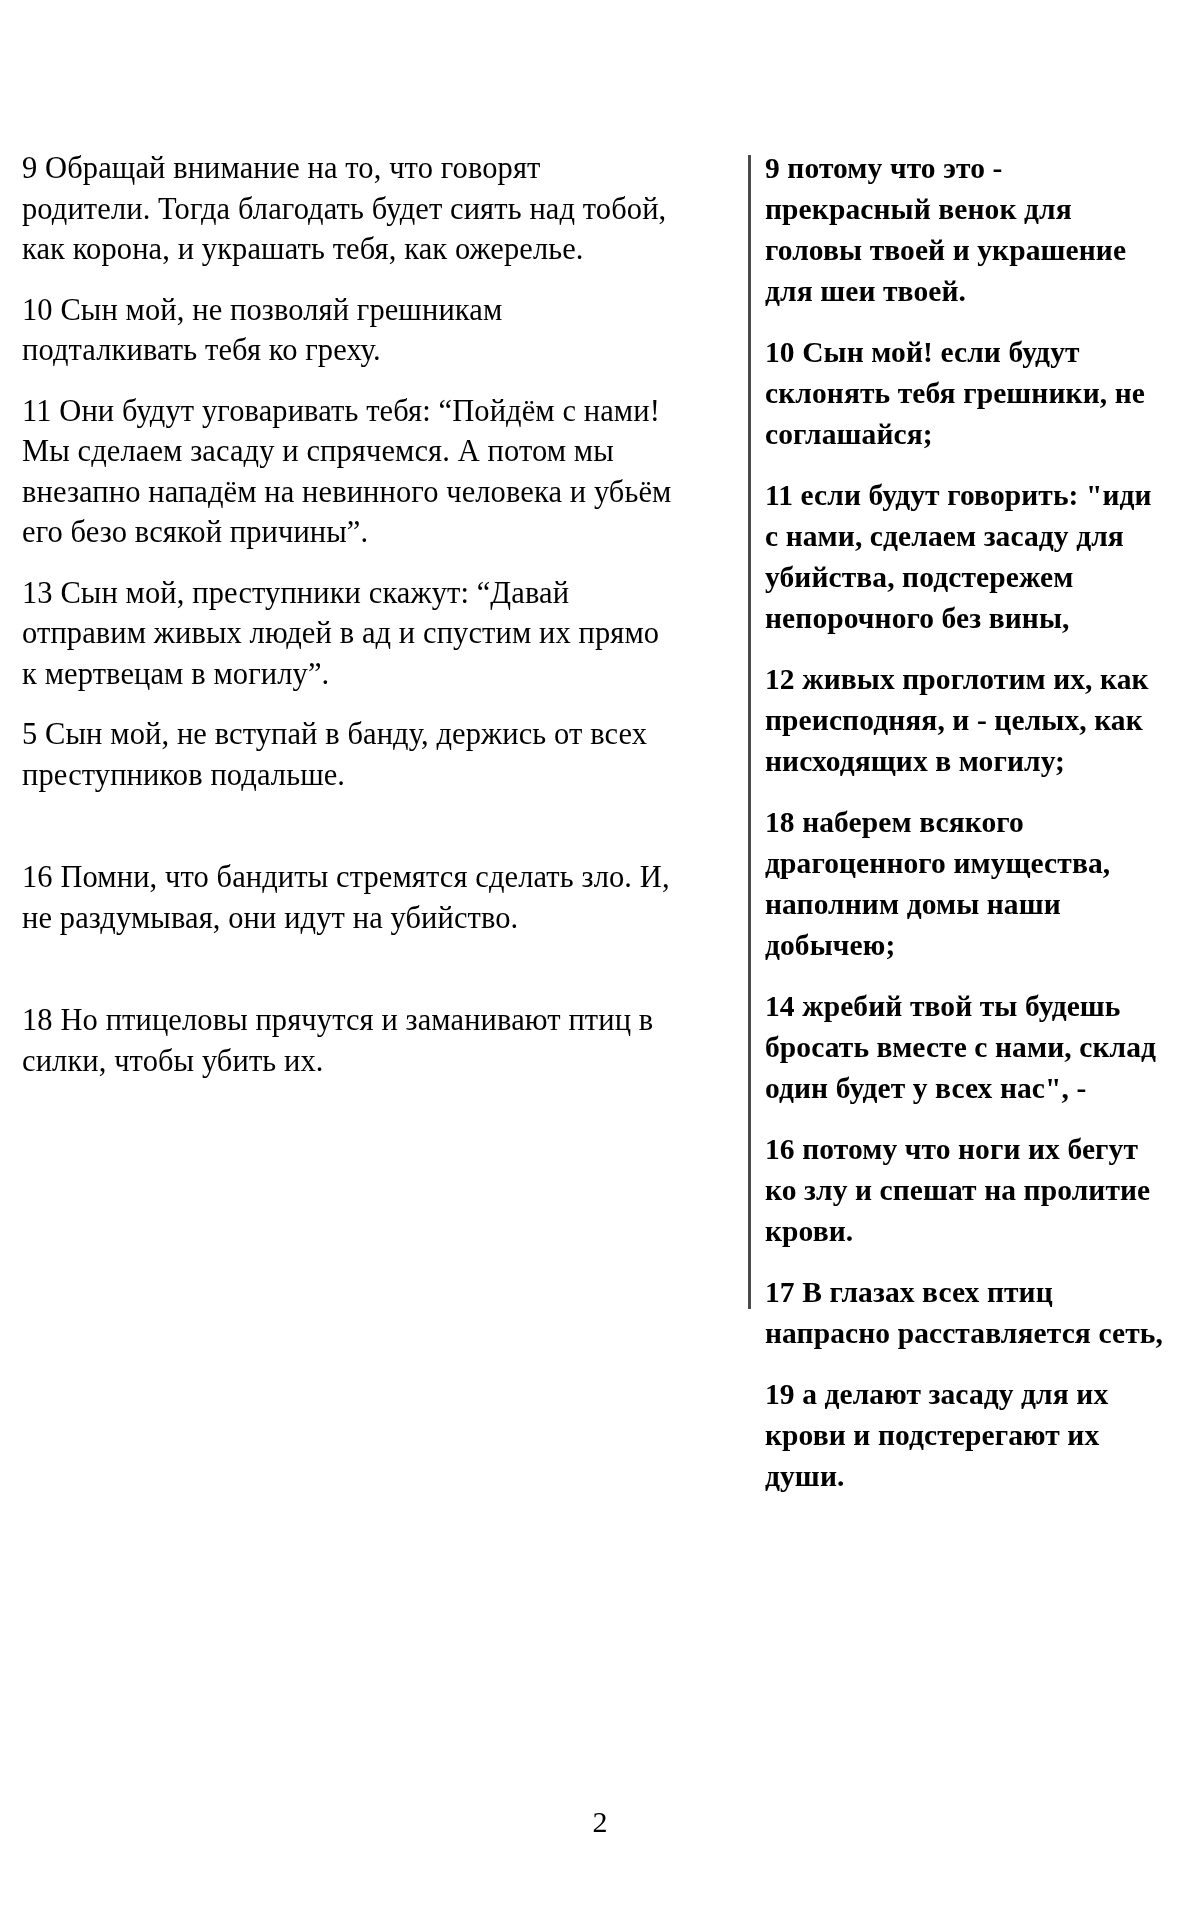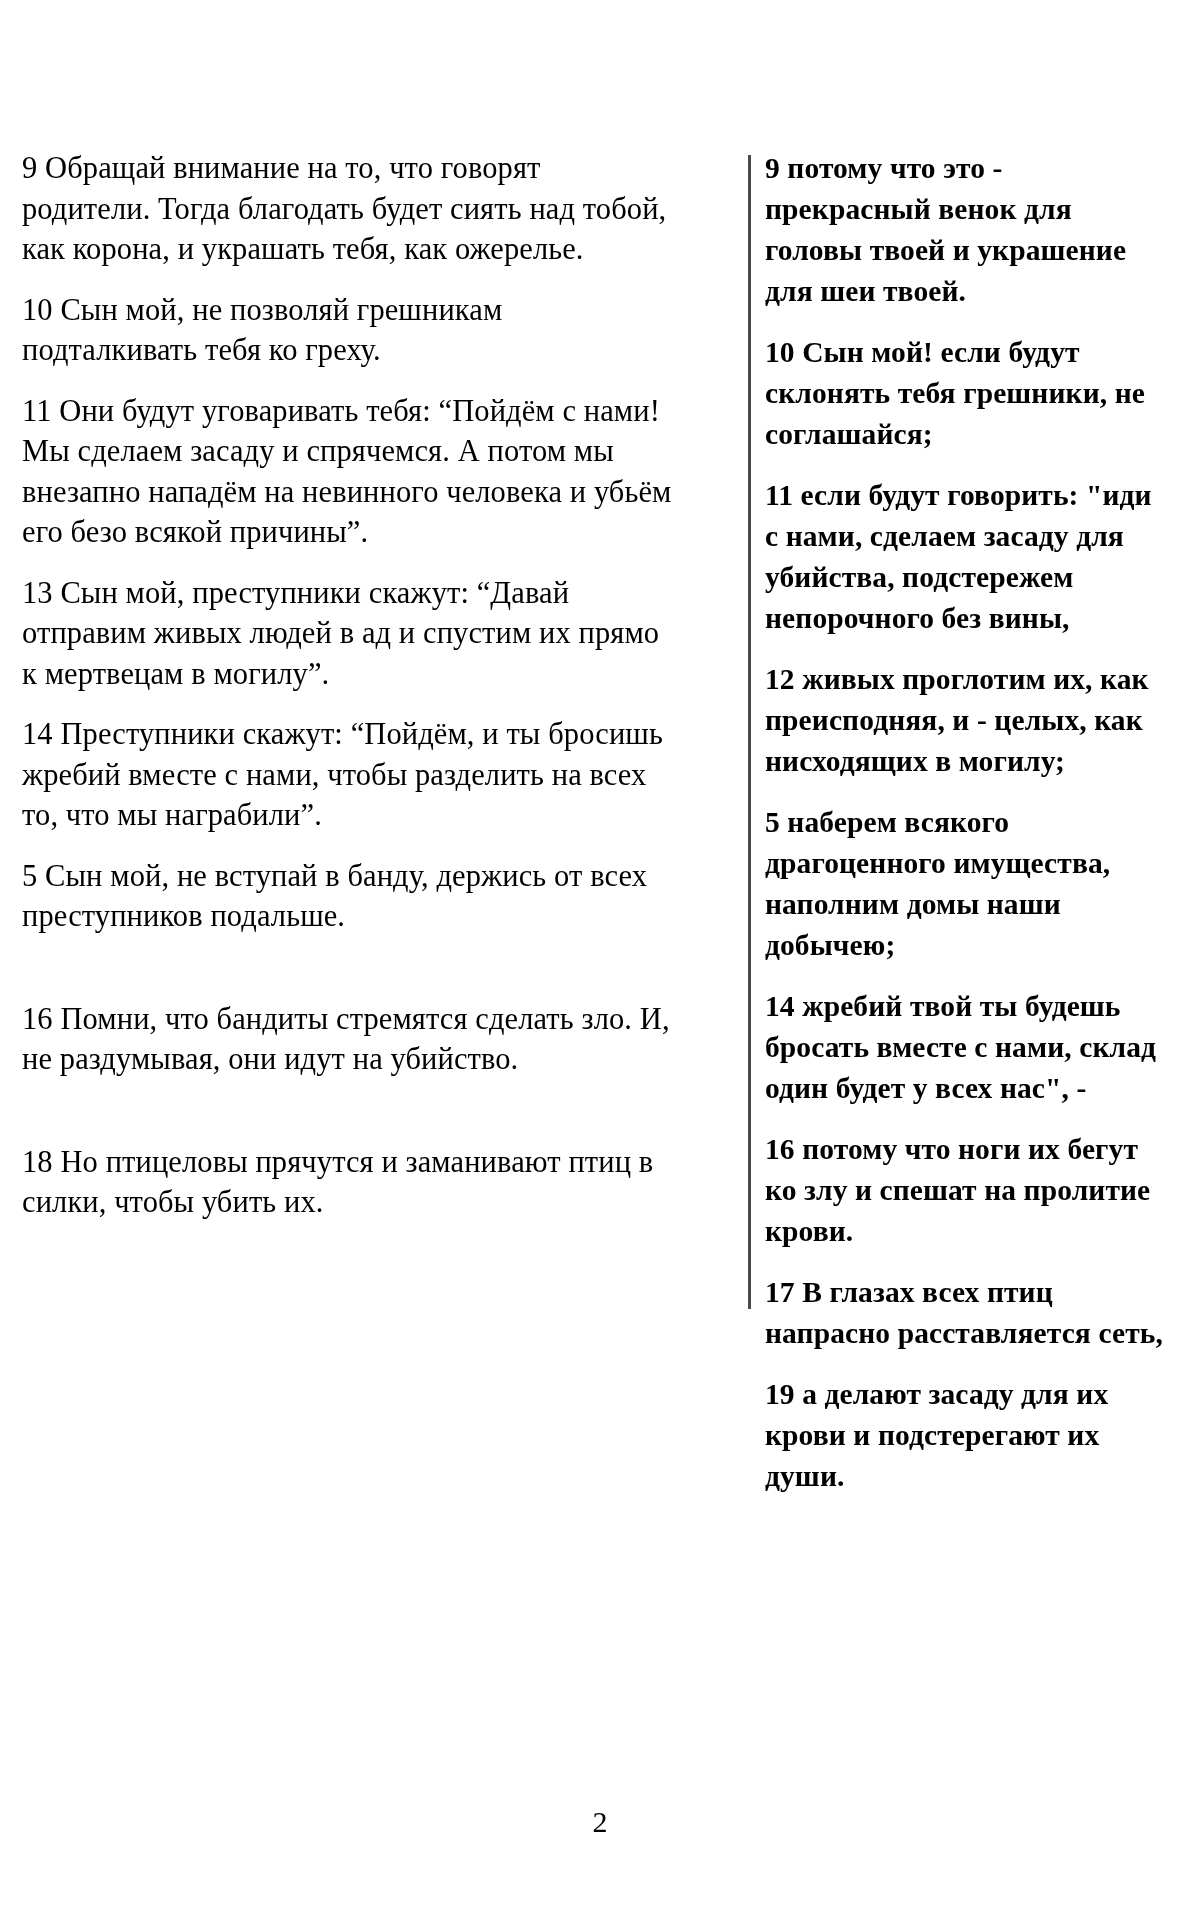--- a/index.html
+++ b/index.html
@@ -108,23 +108,20 @@
 как корона, и украшать тебя, как ожерелье.</p>
       <p class="verse">10 Сын мой, не позволяй грешникам
 подталкивать тебя ко греху.</p>
       <p class="verse">11 Они будут уговаривать тебя: “Пойдём с нами!
 Мы сделаем засаду и спрячемся. А потом мы
 внезапно нападём на невинного человека и убьём
 его безо всякой причины”.</p>
       <p class="verse">13 Сын мой, преступники скажут: “Давай
 отправим живых людей в ад и спустим их прямо
 к мертвецам в могилу”.</p>
-      <p class="verse">14 Преступники скажут: “Пойдём, и ты бросишь
-жребий вместе с нами, чтобы разделить на всех
-то, что мы награбили”.</p>
       <p class="verse gap-extra">5 Сын мой, не вступай в банду, держись от всех
 преступников подальше.</p>
       <p class="verse gap-extra">16 Помни, что бандиты стремятся сделать зло. И,
 не раздумывая, они идут на убийство.</p>
       <p class="verse">18 Но птицеловы прячутся и заманивают птиц в
 силки, чтобы убить их.</p>
     </div>
 
     <div class="col col-right">
       <p class="verse">9 потому что это -
@@ -134,21 +131,21 @@
       <p class="verse">10 Сын мой! если будут
 склонять тебя грешники, не
 соглашайся;</p>
       <p class="verse">11 если будут говорить: "иди
 с нами, сделаем засаду для
 убийства, подстережем
 непорочного без вины,</p>
       <p class="verse">12 живых проглотим их, как
 преисподняя, и - целых, как
 нисходящих в могилу;</p>
-      <p class="verse">5 наберем всякого
+      <p class="verse">18 наберем всякого
 драгоценного имущества,
 наполним домы наши
 добычею;</p>
       <p class="verse">14 жребий твой ты будешь
 бросать вместе с нами, склад
 один будет у всех нас", -</p>
       <p class="verse">16 потому что ноги их бегут
 ко злу и спешат на пролитие
 крови.</p>
       <p class="verse">17 В глазах всех птиц

